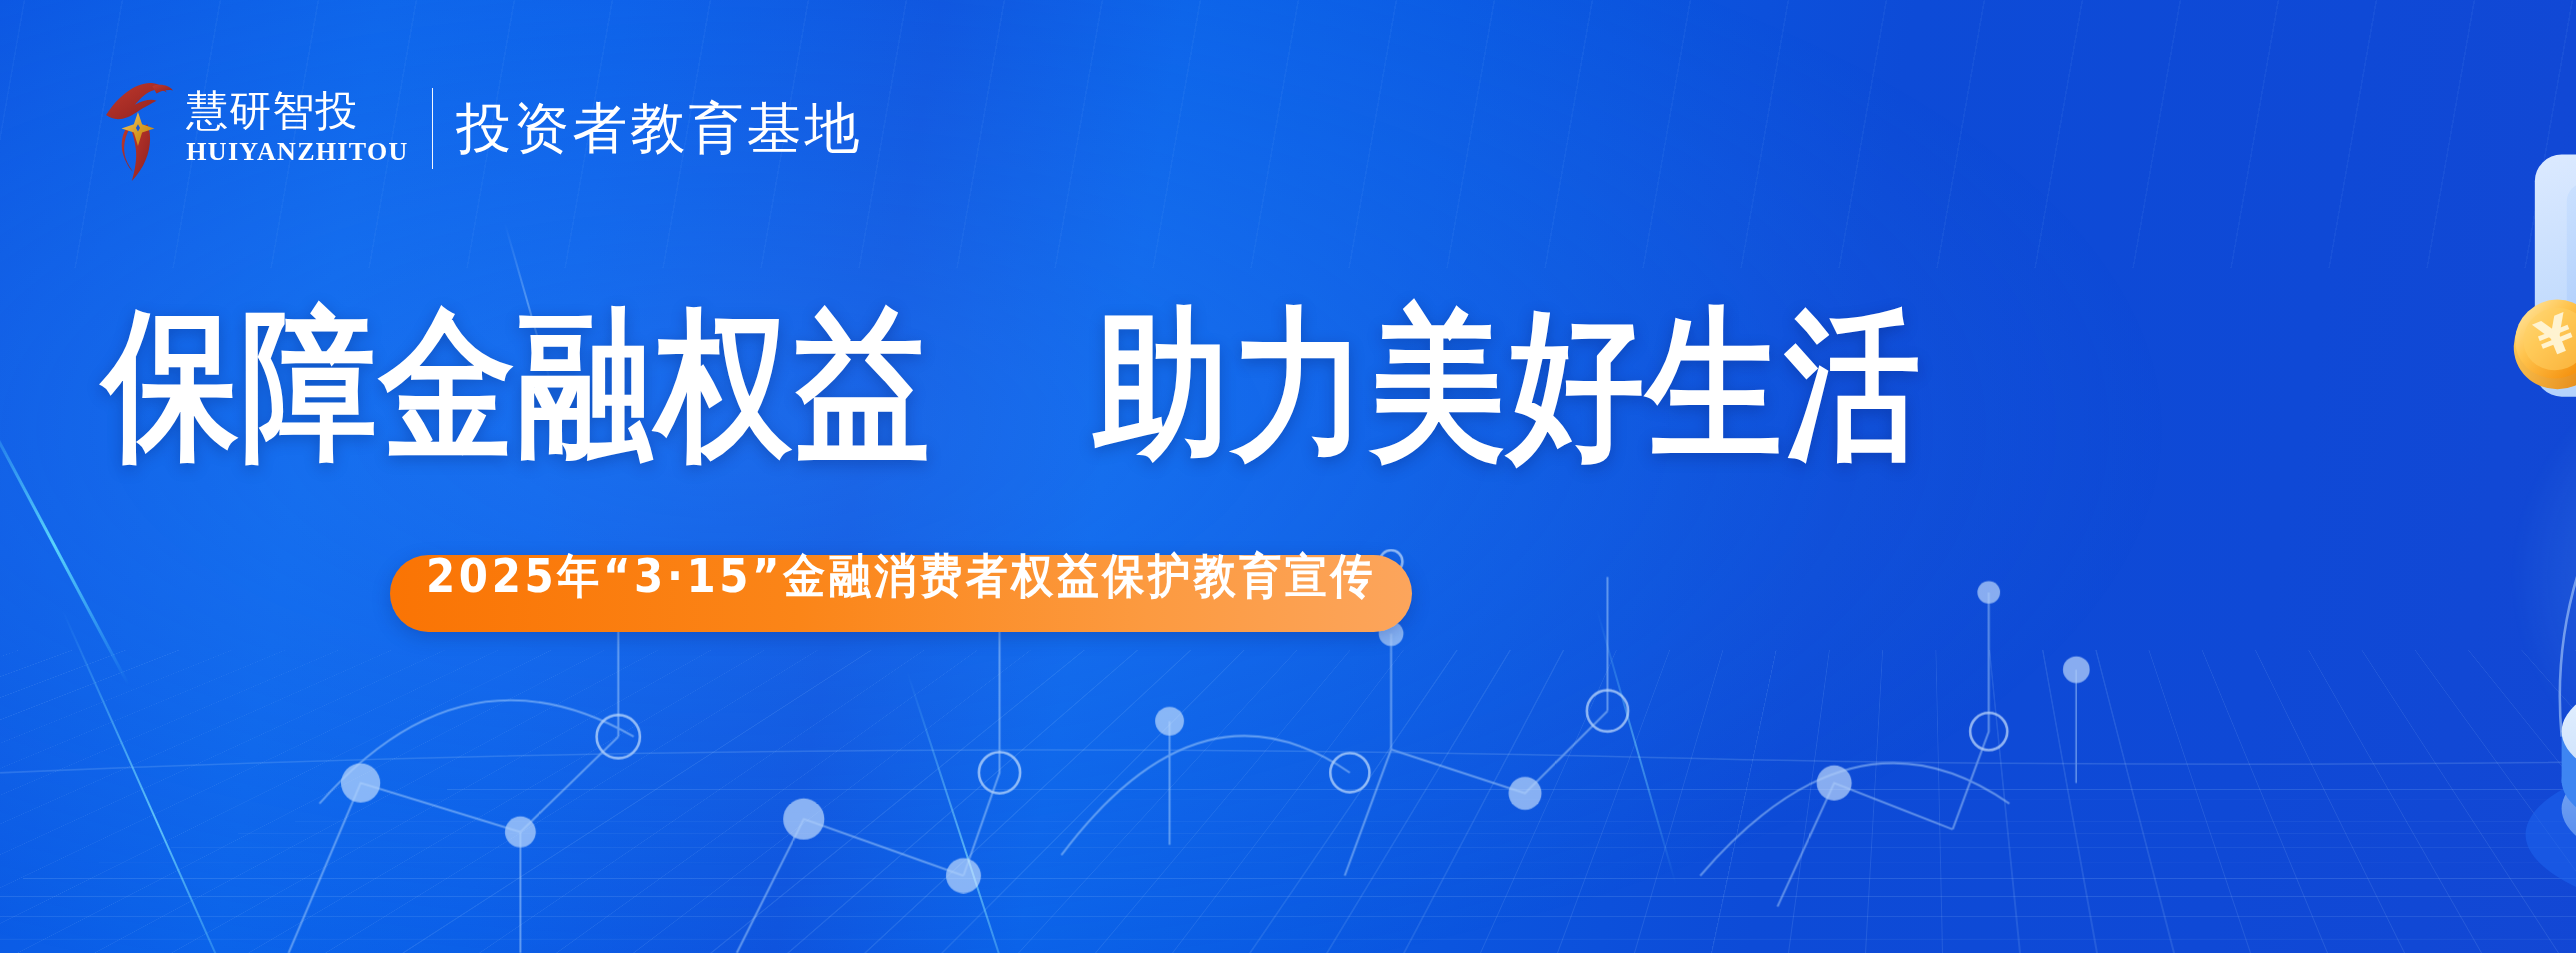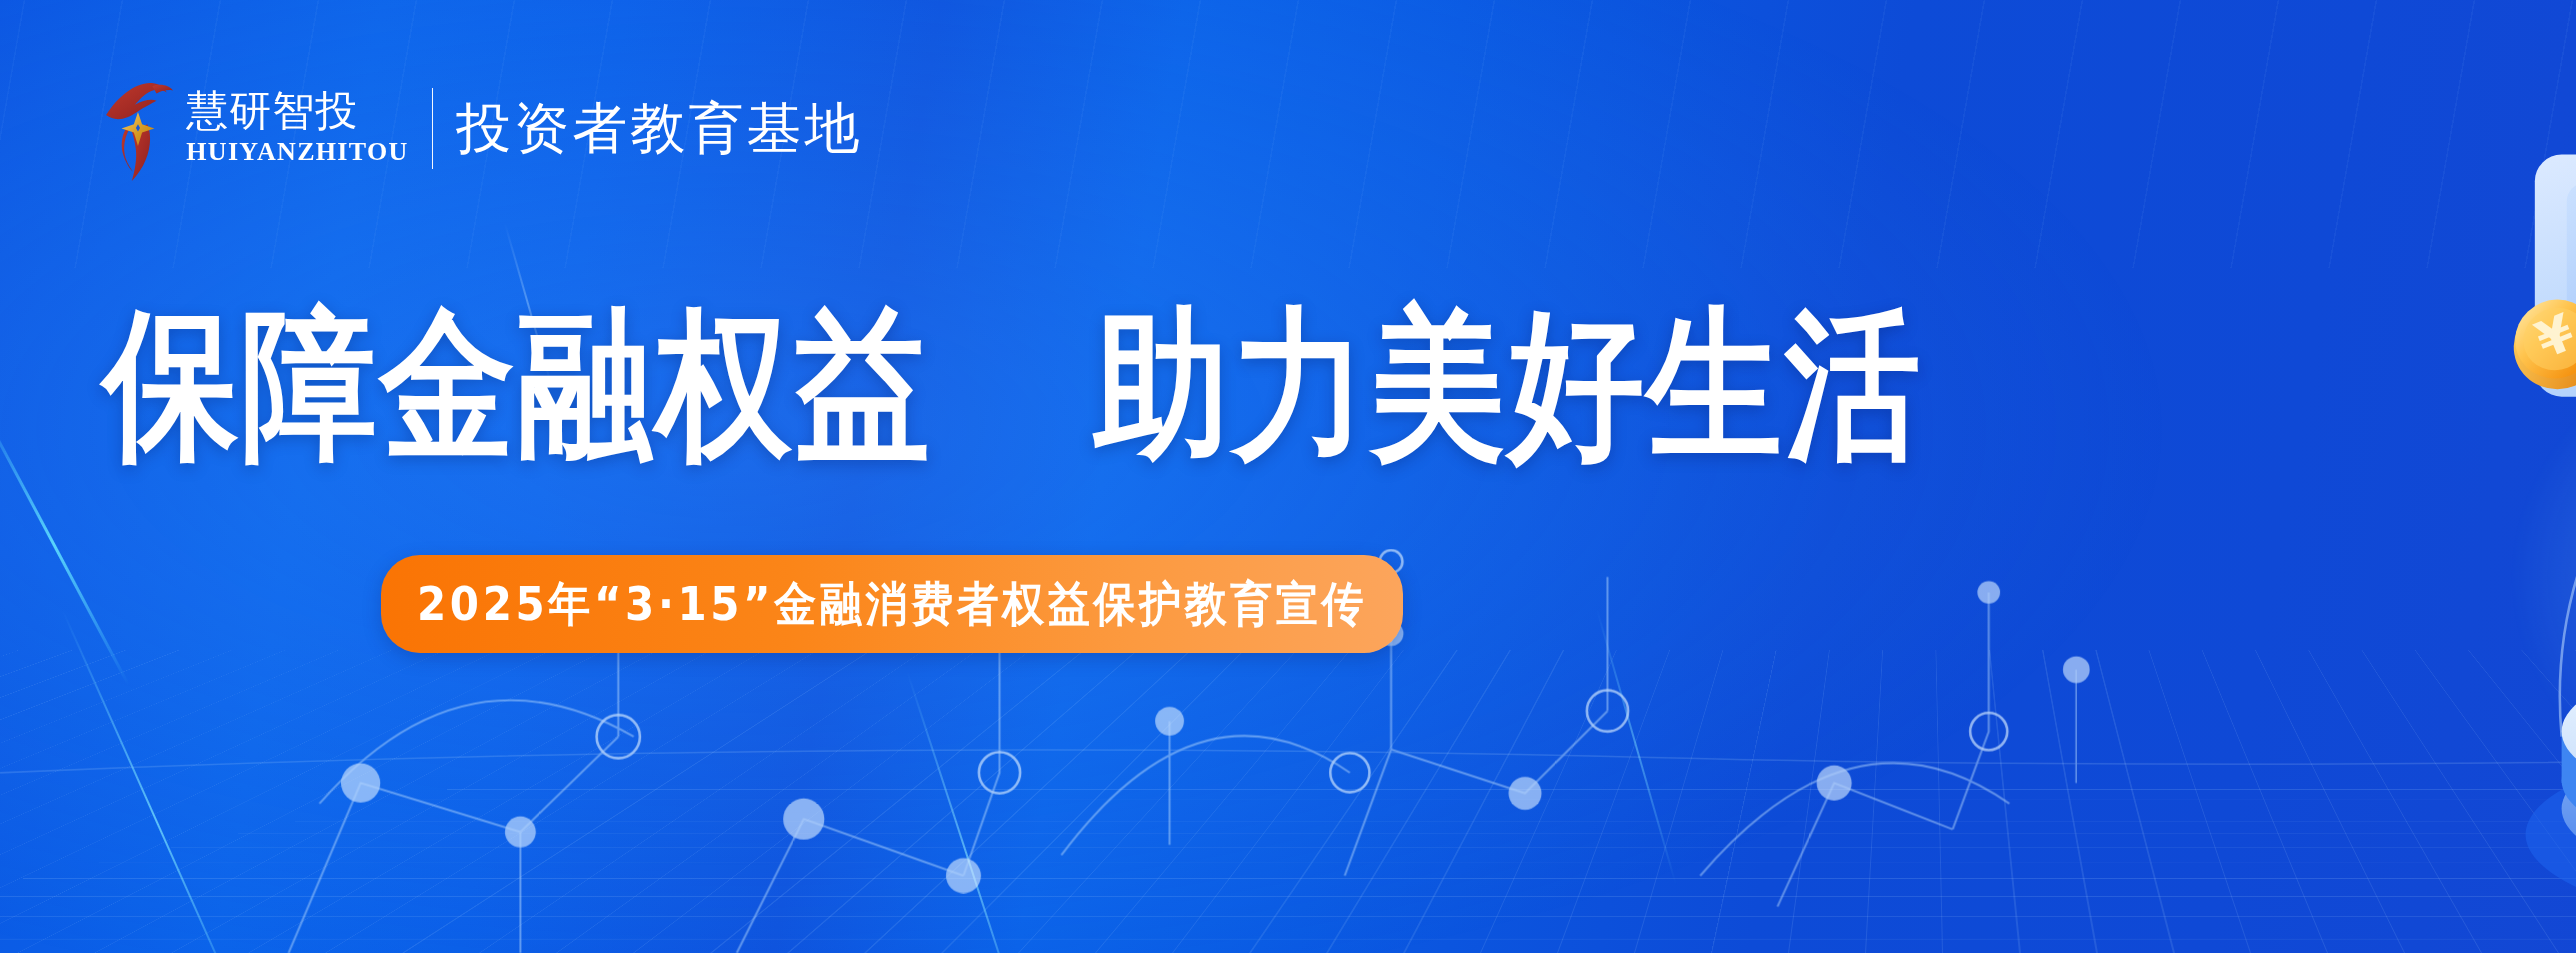--- a/index.html
+++ b/index.html
@@ -76,23 +76,23 @@
     font-family:"DejaVu Sans","Liberation Sans",sans-serif;
     font-weight:700;color:#ffffff;font-size:138px;line-height:1;
     letter-spacing:3.1px;white-space:nowrap;
     transform:scaleY(1.18) scaleX(.98);transform-origin:left top;
     text-shadow:0 3.1px 13.4px rgba(0,20,90,.28);
   }
   .headline .gap{display:inline-block;width:62px;}
 
   
   .badge{
-    position:absolute;left:381px;top:555px;height:98px;
+    position:absolute;left:390px;top:555px;height:77px;
     padding:0 36px;border-radius:39px;
-    display:flex;align-items:center;justify-content:center;
+    display:flex;align-items:flex-start;justify-content:center;
     background:linear-gradient(90deg,#FA7404 0%,#FB8518 40%,#FC9A40 74%,#FCA55C 100%);
     box-shadow:0 5.2px 18.5px rgba(12,40,120,.28);
   }
   .badge-text{
     font-family:"DejaVu Sans","Liberation Sans",sans-serif;
     font-weight:700;color:#fff;font-size:42px;letter-spacing:3.6px;white-space:nowrap;line-height:1;
     transform:scaleY(1.12);
   }
 
   

